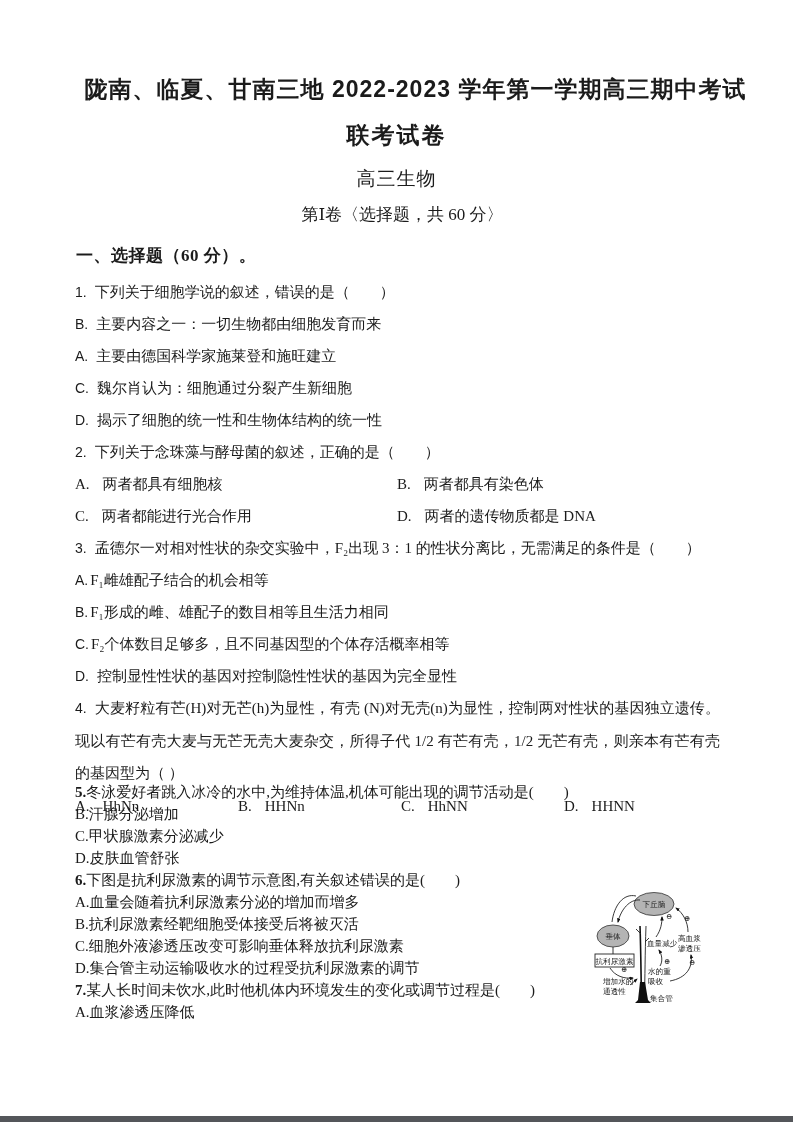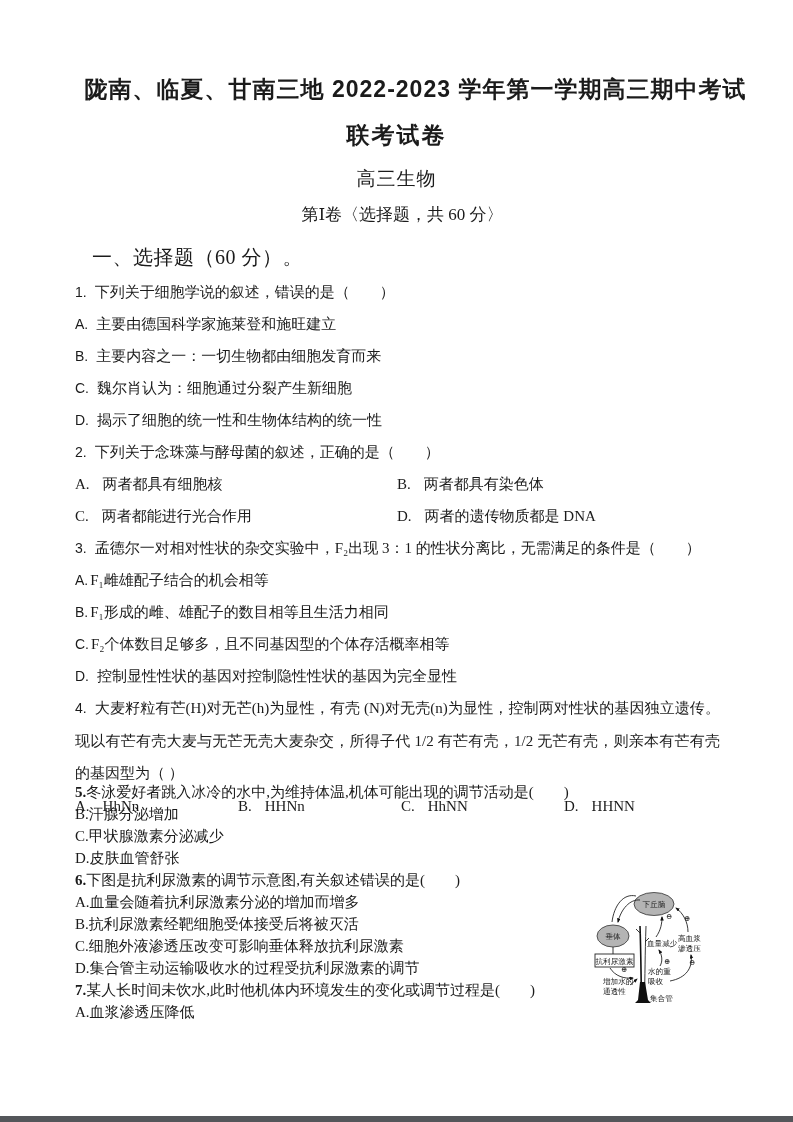--- a/index.html
+++ b/index.html
@@ -24,22 +24,22 @@
   }
   .title2 {
     font-size:23px; font-weight:700; letter-spacing:2px;
     font-family:"Liberation Sans","DejaVu Sans",sans-serif;
     line-height:34px; margin-top:12px;
   }
   .subject { font-size:19px; line-height:26px; margin-top:14px; letter-spacing:1px; }
   .section { font-size:17px; line-height:24px; margin-top:11px;margin-left:12px; }
 
   .part-header {
-    position:absolute; top:244px; left:92px;
-    font-size:20px; font-weight:400; letter-spacing:0.5px;
+    position:absolute; top:244px; left:76px;
+    font-size:17px; font-weight:700; letter-spacing:0.5px;
   }
 
   
   .block-a {
     position:absolute; top:276px; left:75px; width:645px;
     font-size:15px;
   }
   .block-a .qline { line-height:32px; white-space:nowrap; }
   .block-a .wrapline { line-height:32.5px; text-align:justify; white-space:normal; }
 
@@ -90,24 +90,24 @@
   </div>
 
   <div class="part-header">一、选择题（60 分）。</div>
 
   <div class="block-a">
 
     <div class="qline">
       <span class="num-sans g8">1.</span><span>下列关于细胞学说的叙述，错误的是（　　）</span>
     </div>
     <div class="qline">
+      <span class="num-sans g8">B.</span><span>主要内容之一：一切生物都由细胞发育而来</span>
+    </div>
+    <div class="qline">
       <span class="num-sans g8">A.</span><span>主要由德国科学家施莱登和施旺建立</span>
-    </div>
-    <div class="qline">
-      <span class="num-sans g8">B.</span><span>主要内容之一：一切生物都由细胞发育而来</span>
     </div>
     <div class="qline">
       <span class="num-sans g8">C.</span><span>魏尔肖认为：细胞通过分裂产生新细胞</span>
     </div>
     <div class="qline">
       <span class="num-sans g8">D.</span><span>揭示了细胞的统一性和生物体结构的统一性</span>
     </div>
 
     <div class="qline">
       <span class="num-sans g8">2.</span><span>下列关于念珠藻与酵母菌的叙述，正确的是（　　）</span>

